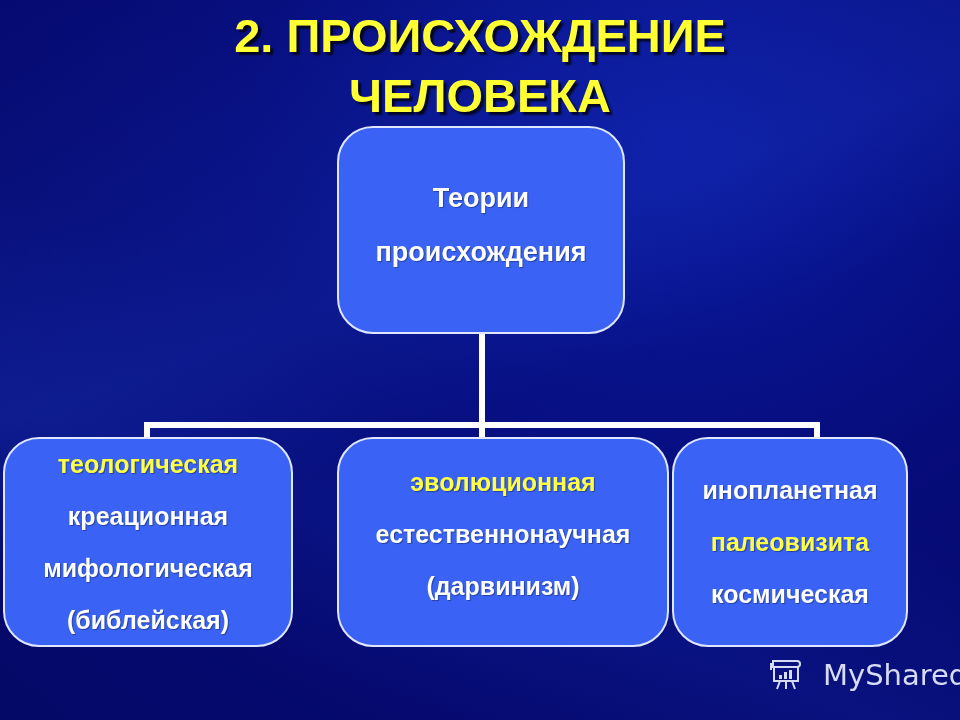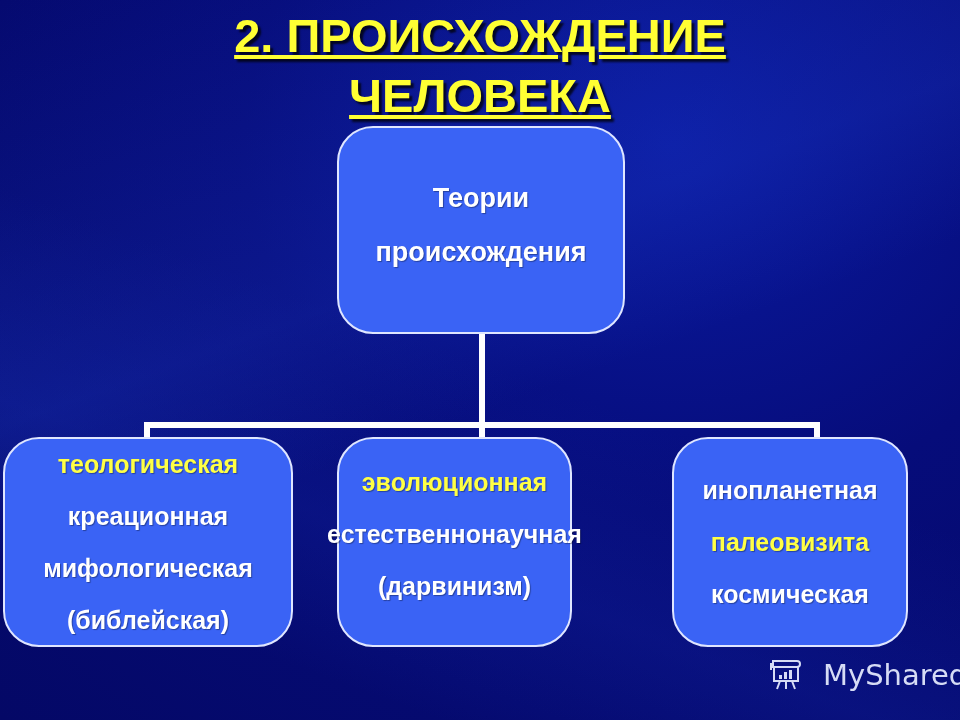--- a/index.html
+++ b/index.html
@@ -10,36 +10,35 @@
       linear-gradient(160deg, rgba(10,15,90,0.0) 0%, rgba(30,60,200,0.25) 40%, rgba(10,15,90,0) 55%),
       linear-gradient(200deg, rgba(0,0,0,0) 50%, rgba(20,40,170,0.25) 70%, rgba(0,0,0,0) 85%),
       radial-gradient(ellipse at 70% 20%, #0a1aa0 0%, #060c7a 45%, #040866 100%);
     font-family: "Liberation Sans", sans-serif;
   }
   .title {
     position:absolute; left:0; top:6px; width:960px; text-align:center;
     color:#ffff33; font-weight:bold; font-size:47px; line-height:60px;
     text-shadow: 3px 3px 2px rgba(0,0,0,0.75);
     letter-spacing:0px;
-    text-decoration:underline;
   }
   .box {
     position:absolute; background:#3a63f5;
     border:2px solid #dfe6ff; border-radius:36px;
     box-sizing:border-box;
     display:flex; flex-direction:column; align-items:center; justify-content:center;
     text-align:center; color:#ffffff; font-weight:bold; font-size:25px; line-height:32px;
     text-shadow: 1px 1px 1px rgba(0,0,0,0.35);
     gap: 20px;
   }
   .box .y { color:#ffff44; }
   .box .w { color:#ffffff; white-space:nowrap; }
   .root { left:337px; top:126px; width:288px; height:208px; font-size:27px; line-height:34px; padding-bottom:10px; }
   .c1 { left:3px; top:437px; width:290px; height:210px; }
-  .c2 { left:337px; top:437px; width:235px; height:210px; padding-bottom:16px; }
+  .c2 { left:337px; top:437px; width:332px; height:210px; padding-bottom:16px; }
   .c3 { left:672px; top:437px; width:236px; height:210px; }
   .line { position:absolute; background:#ffffff; }
   .watermark {
     position:absolute; left:768px; top:656px; display:flex; align-items:flex-end; gap:19px;
     color:#d6dcf5; font-size:29px; font-family:"DejaVu Sans", sans-serif;
   }
   .watermark svg { display:block; }
 </style>
 </head>
 <body>

